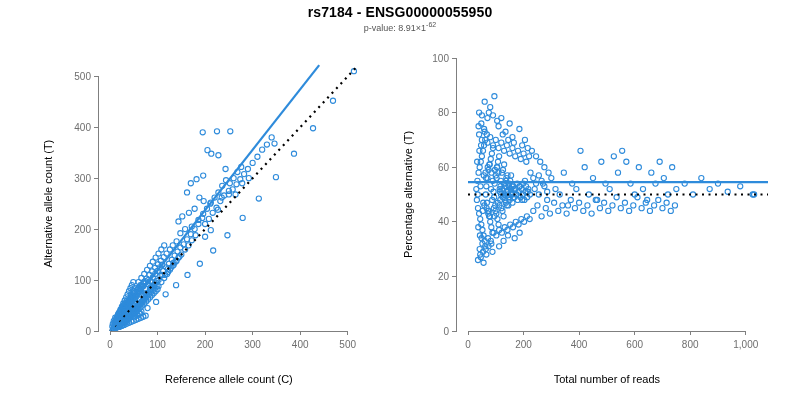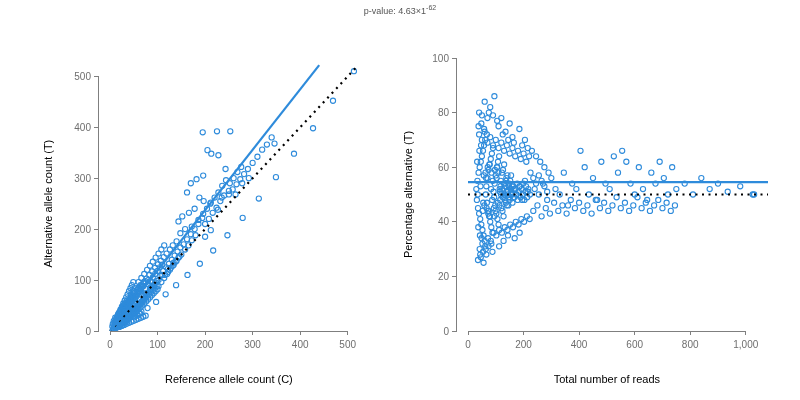--- a/index.html
+++ b/index.html
@@ -83,21 +83,22 @@
     stroke-dasharray: 2 4.5;
     stroke-linecap: butt;
   }
 </style>
 </head>
 <body>
 
 <div id="figure">
 
   <div class="title-block">
-    <div class="fig-subtitle"><span>p-value: 4.63</span><span>×</span><span>1</span><sup>-62</sup></div>
+    <div class="fig-title">rs7184 - ENSG00000055950</div>
+    <div class="fig-subtitle"><span>p-value: 8.91</span><span>×</span><span>1</span><sup>-62</sup></div>
   </div>
 
   <svg id="plot-svg" width="800" height="400" viewBox="0 0 800 400">
 
     <g id="left-panel">
       <g id="left-points">
           <circle cx="113.80" cy="327.94" r="2.6" class="pt" stroke="#2e8bdb"></circle>
           <circle cx="114.75" cy="326.42" r="2.6" class="pt" stroke="#2e8bdb"></circle>
           <circle cx="115.23" cy="327.43" r="2.6" class="pt" stroke="#2e8bdb"></circle>
           <circle cx="115.71" cy="324.38" r="2.6" class="pt" stroke="#2e8bdb"></circle>

